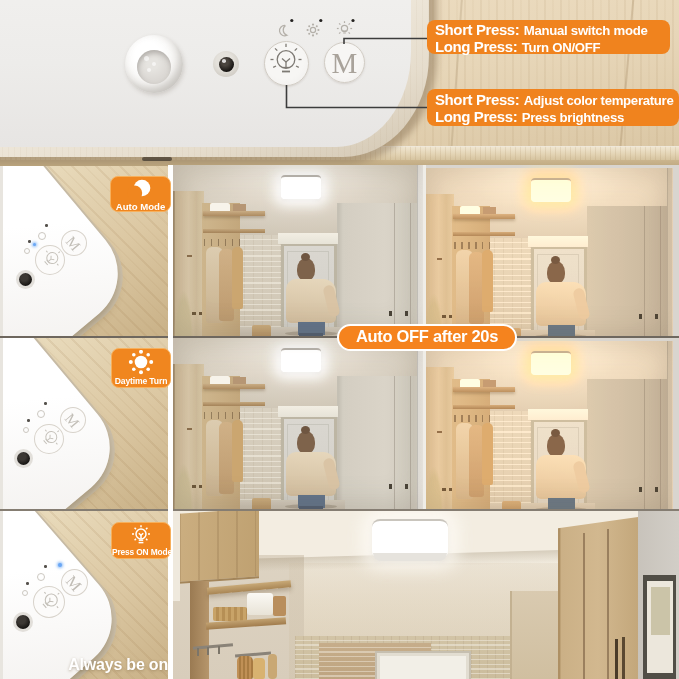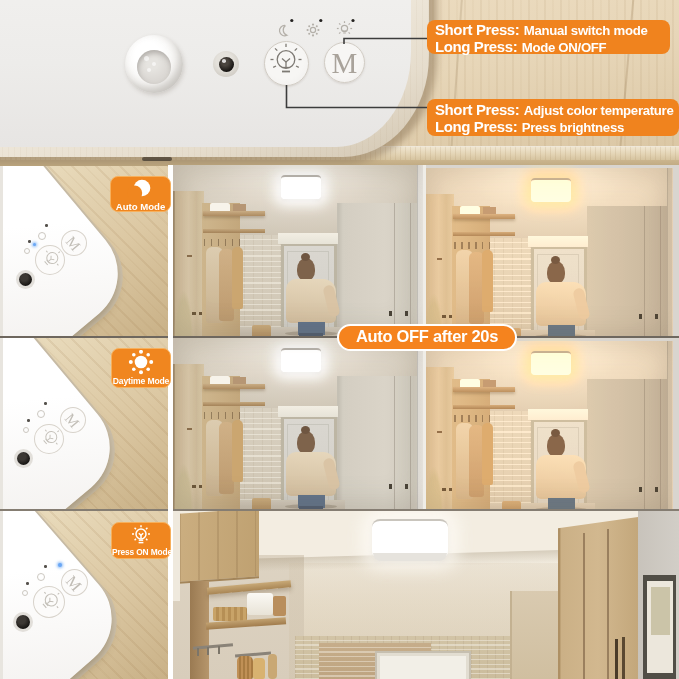--- a/index.html
+++ b/index.html
@@ -53,21 +53,21 @@
 #bulbbtn{left:264px;top:41px;width:45px;height:45px}
 #mbtn{left:324px;top:42px;width:41px;height:41px}
 #mbtn .M{position:absolute;left:0;top:4px;width:100%;text-align:center;
   font-family:"Liberation Serif",serif;font-size:29px;font-weight:400;color:#a9a39b;}
 
 #toplines{position:absolute;left:0;top:0;width:679px;height:166px}
 
 .obox{position:absolute;background:#f0831e;border-radius:8px;color:#fff;
   padding:2px 16px 0 8px;line-height:16.2px;white-space:nowrap}
 #obox1{left:427px;top:20px;width:243px;height:34px}
-#obox2{left:427px;top:99px;width:252px;height:37px;padding-top:3px}
+#obox2{left:427px;top:89px;width:252px;height:37px;padding-top:3px}
 .obox b{font-size:15px;letter-spacing:-.4px}
 .obox span{font-size:13.2px;letter-spacing:-.3px;font-weight:bold}
 
 
 .divider{position:absolute;left:0;width:679px;background:#6e675e}
 .gapv{position:absolute;background:#fff}
 
 
 .lcell{position:absolute;left:0;width:168px;overflow:hidden;
   background:
@@ -240,21 +240,21 @@
           <line x1="294.7" y1="50.6" x2="297" y2="48.4"></line>
         <line x1="276" y1="66" x2="273.2" y2="67.4"></line>
           <line x1="296" y1="66" x2="298.8" y2="67.4"></line>
       </g>
 
       <g stroke="#3c3c3c" stroke-width="1.6" fill="none">
         <polyline points="344,44 344,38.5 427,38.5"></polyline>
         <polyline points="286.5,85 286.5,107.5 427,107.5"></polyline>
       </g>
     </svg>
-    <div class="obox" id="obox1"><b>Short Press:</b> <span>Manual switch mode</span><br><b>Long Press:</b> <span>Mode ON/OFF</span></div>
+    <div class="obox" id="obox1"><b>Short Press:</b> <span>Manual switch mode</span><br><b>Long Press:</b> <span>Turn ON/OFF</span></div>
     <div class="obox" id="obox2"><b>Short Press:</b> <span>Adjust color temperature</span><br><b>Long Press:</b> <span>Press brightness</span></div>
   </div>
 
   <div class="lcell" id="lc1" style="top:166px;height:170px">
     <div class="seam" style="left:138px;top:120px"></div>
     <div class="tdev-sh" style="left:-186px;top:117px;transform:rotate(50deg)"></div>
     <div class="tdev" style="left:-191px;top:114px;transform:rotate(50deg)"></div>
     <div class="clens" style="left:19px;top:107px;width:13px;height:13px"></div>
     <div class="cbtn" style="left:35px;top:79px;width:30px;height:30px"></div>
     <div class="cbtn" style="left:61px;top:64px;width:26px;height:26px"></div>
@@ -337,21 +337,21 @@
         <circle cx="14" cy="1.8" r="2"></circle>
           <circle cx="14" cy="22.2" r="2"></circle>
         <circle cx="3.8" cy="12" r="2"></circle>
           <circle cx="24.2" cy="12" r="2"></circle>
         <circle cx="6.8" cy="4.8" r="1.8"></circle>
           <circle cx="21.2" cy="4.8" r="1.8"></circle>
         <circle cx="6.8" cy="19.2" r="1.8"></circle>
           <circle cx="21.2" cy="19.2" r="1.8"></circle>
       </g>
     </svg>
-    <div class="bt" style="font-size:8.6px;margin-top:-3px;letter-spacing:-.15px">Daytime Mode</div>
+    <div class="bt" style="font-size:8.6px;margin-top:-3px;letter-spacing:-.15px">Daytime Turn</div>
   </div>
   <div class="badge" id="bdg3" style="left:111px;top:522px;width:60px;height:37px">
     <svg width="26" height="22" viewBox="0 0 26 22" style="margin-top:1px">
       <g stroke="#fff" stroke-width="1.5" fill="none">
         <circle cx="13" cy="10" r="5"></circle>
         <path d="M10.8 9.2 l2.2 2 l2.2 -2"></path>
         <path d="M13 11.2 v3.2"></path>
         <path d="M10.8 16.2 h4.4"></path>
         <path d="M10.6 18.6 h4.8"></path>
         <line x1="13" y1="3.2" x2="13" y2="1.2"></line>
@@ -359,20 +359,21 @@
           <line x1="20" y1="10" x2="22" y2="10"></line>
         <line x1="8" y1="5.2" x2="6.6" y2="3.8"></line>
           <line x1="18" y1="5.2" x2="19.4" y2="3.8"></line>
         <line x1="8" y1="14.8" x2="6.6" y2="16.2"></line>
           <line x1="18" y1="14.8" x2="19.4" y2="16.2"></line>
       </g>
     </svg>
     <div class="bt" style="font-size:8.4px;margin-top:-3px;letter-spacing:-.15px">Press ON Mode</div>
   </div>
 
+  <div class="cap" style="left:20px;top:656px;width:148px;font-size:16px">Always be on</div>
 
   <div class="scene sc" id="sA1" style="left:173px;top:165px;width:250px;height:171px">
     <div class="sc-inner">
       <div class="ceil"></div>
         <div class="vig"></div>
         <div class="brick"></div>
         <div class="door">
           <div class="doorin"></div>
         </div>
       <div class="midwall">

